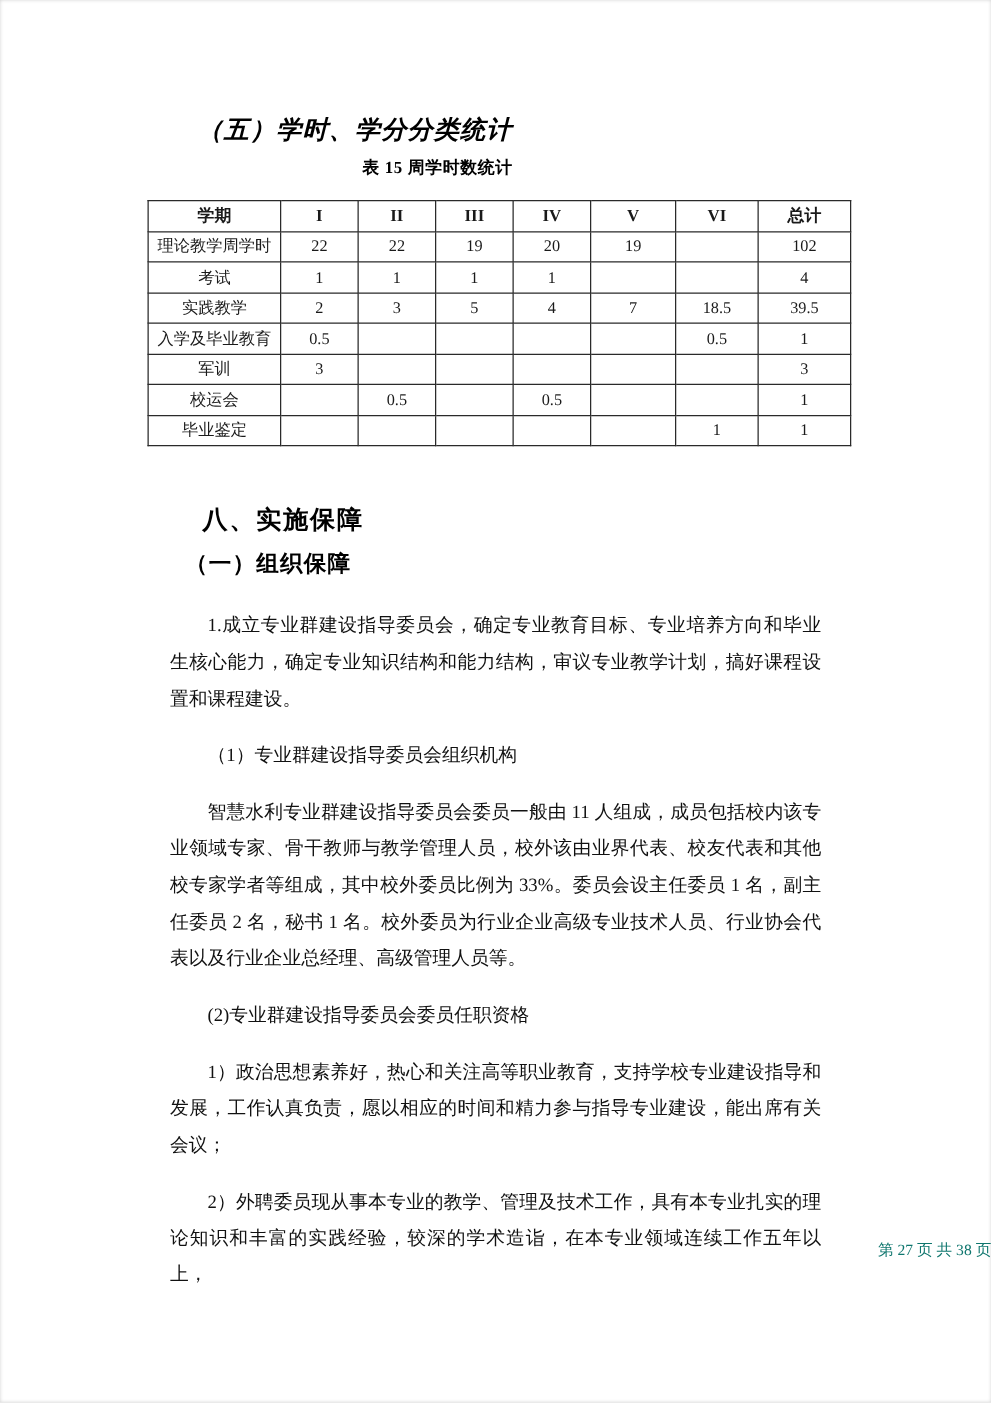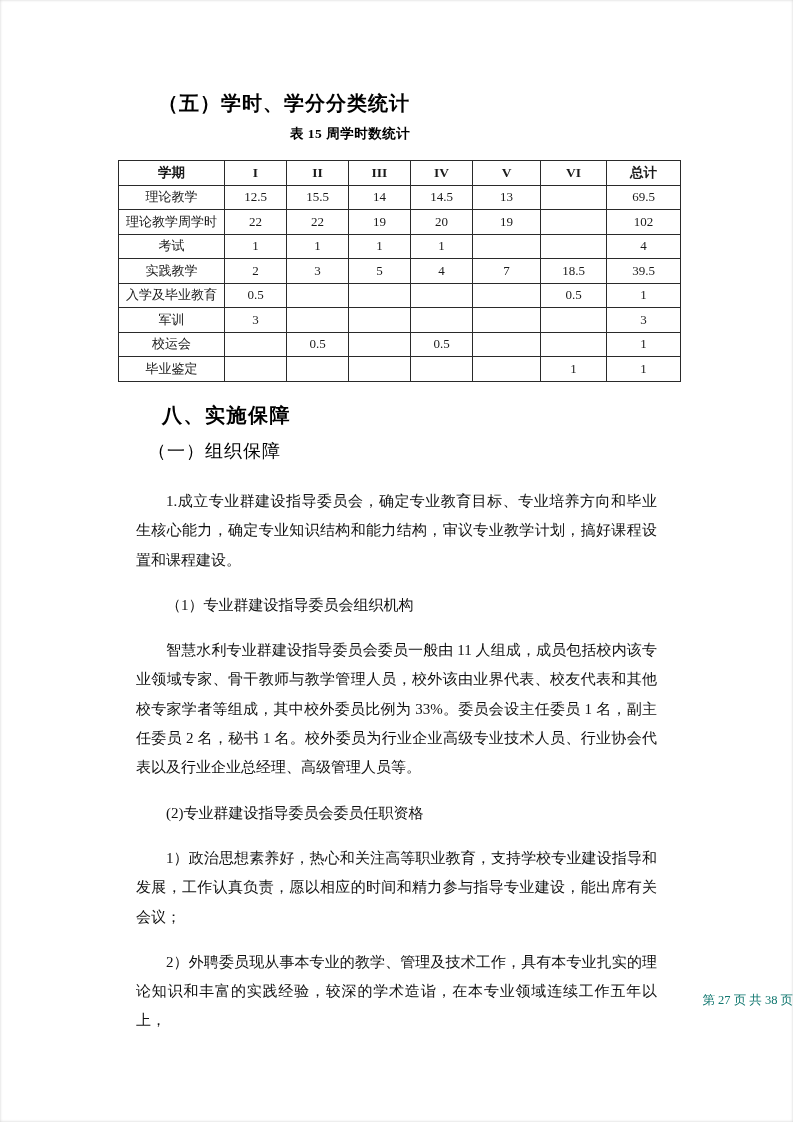--- a/index.html
+++ b/index.html
@@ -21,20 +21,21 @@
   .section-heading {
     position: absolute;
     top: 90px;
     left: 158px;
     font-family: "Liberation Sans", "DejaVu Sans", sans-serif;
     font-size: 20px;
     font-weight: bold;
     letter-spacing: 1px;
     color: #000;
     margin: 0;
+    font-style: italic;
   }
   .table-caption {
     position: absolute;
     top: 125px;
     left: 0;
     width: 700px;
     text-align: center;
     font-size: 13.5px;
     font-weight: bold;
     letter-spacing: 0.5px;
@@ -73,21 +74,21 @@
     letter-spacing: 1.5px;
     color: #000;
     margin: 0;
   }
   .h8-1 {
     position: absolute;
     top: 439px;
     left: 148px;
     font-family: "Liberation Sans", "DejaVu Sans", sans-serif;
     font-size: 18px;
-    font-weight: normal;
+    font-weight: bold;
     letter-spacing: 1px;
     color: #000;
     margin: 0;
   }
   .body-text {
     position: absolute;
     top: 471px;
     left: 120px;
     width: 553px;
     font-size: 15px;
@@ -136,30 +137,20 @@
           <th>II</th>
           <th>III</th>
           <th>IV</th>
           <th>V</th>
           <th>VI</th>
           <th>总计</th>
         </tr>
     </thead>
     <tbody>
         <tr>
-          <td>理论教学</td>
-          <td>12.5</td>
-          <td>15.5</td>
-          <td>14</td>
-          <td>14.5</td>
-          <td>13</td>
-          <td></td>
-          <td>69.5</td>
-        </tr>
-        <tr>
           <td>理论教学周学时</td>
           <td>22</td>
           <td>22</td>
           <td>19</td>
           <td>20</td>
           <td>19</td>
           <td></td>
           <td>102</td>
         </tr>
         <tr>

